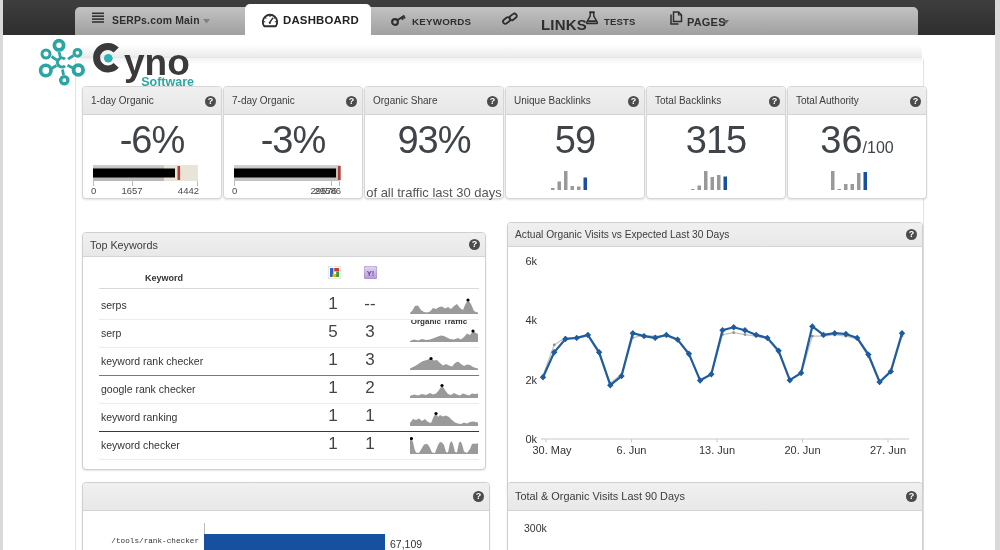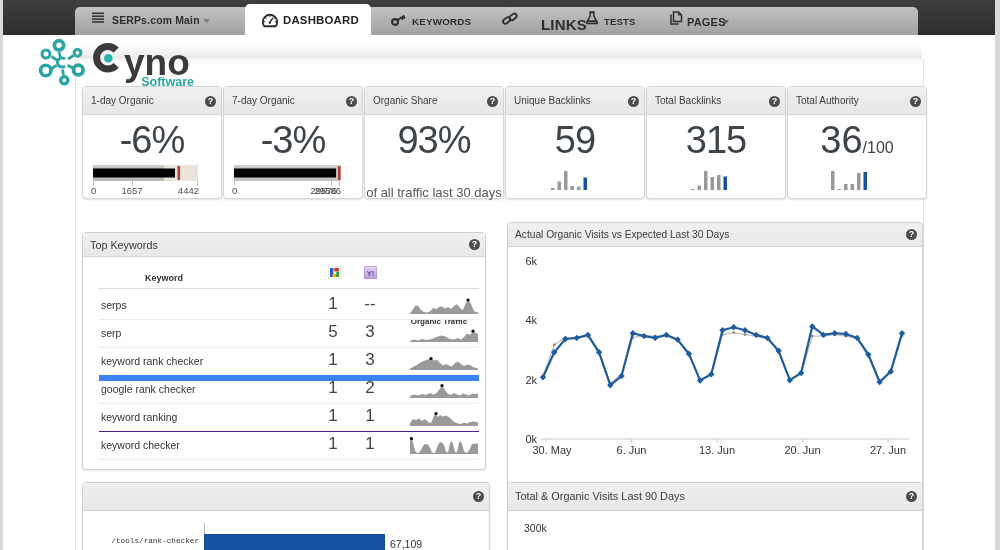--- a/index.html
+++ b/index.html
@@ -254,21 +254,21 @@
   </div>
   <div class="abs" style="left:16px;top:86px;width:380px;height:28px;border-bottom:1px solid #ececec;">
     <div class="kwname">serp</div>
     <div class="kwnum" style="left:219px;">5</div>
     <div class="kwnum" style="left:256px;">3</div>
     <svg class="abs" style="left:311px;top:5px;" width="68" height="18">
       <path d="M0 17 L4 15.5 L8 16.5 L12 15 L16 16 L20 15.5 L24 14 L28 12.5 L31 11.5 L34 12 L37 13.5 L40 15 L44 15.5 L48 14 L51 15.5 L54 13 L57 9.5 L60 11 L63 7 L66 9 L68 10 L68 18 L0 18 Z" fill="#9a9a9a"></path>
         <circle cx="63" cy="7" r="1.6" fill="#000"></circle>
     </svg>
   </div>
-  <div class="abs" style="left:16px;top:114px;width:380px;height:28px;border-bottom:6px solid #3b82f6;">
+  <div class="abs" style="left:16px;top:114px;width:380px;height:28px;border-bottom:1px solid #3b82f6;">
     <div class="kwname">keyword rank checker</div>
     <div class="kwnum" style="left:219px;">1</div>
     <div class="kwnum" style="left:256px;">3</div>
     <svg class="abs" style="left:311px;top:5px;" width="68" height="18">
       <path d="M0 16.5 L3 15 L6 13.5 L9 11.5 L12 9.5 L15 8.5 L18 7.5 L21 6.5 L24 8.5 L27 8 L30 11 L33 13.5 L36 12 L39 13.5 L42 14.5 L45 11 L48 9.5 L51 12 L54 14 L57 12.5 L60 13 L63 15 L66 16 L68 16.5 L68 18 L0 18 Z" fill="#9a9a9a"></path>
         <circle cx="21" cy="6.5" r="1.6" fill="#000"></circle>
     </svg>
   </div>
   <div class="abs" style="left:16px;top:142px;width:380px;height:28px;border-bottom:1px solid #ececec;">
     <div class="kwname">google rank checker</div>

